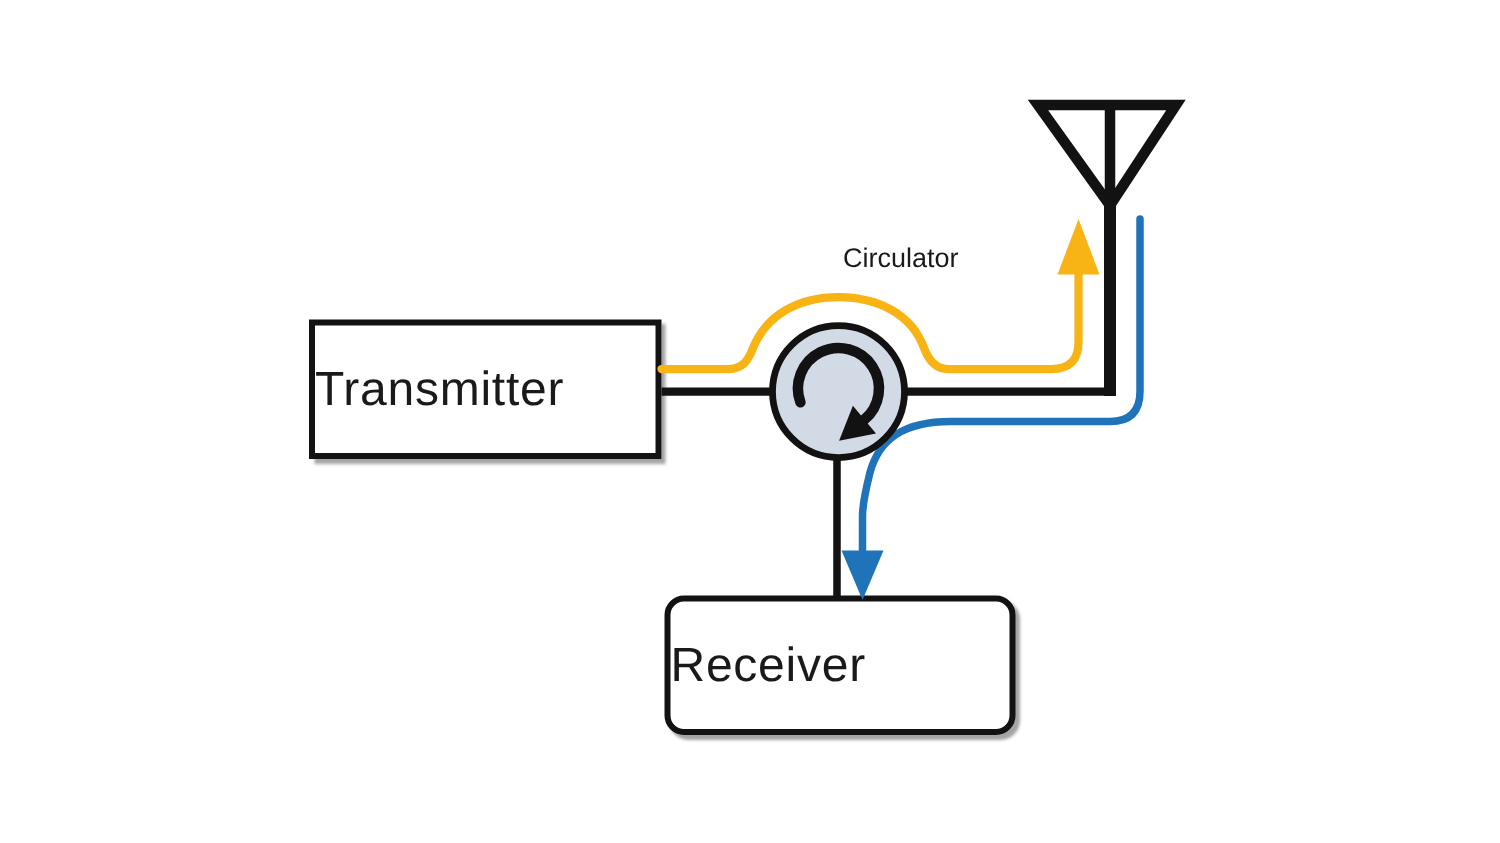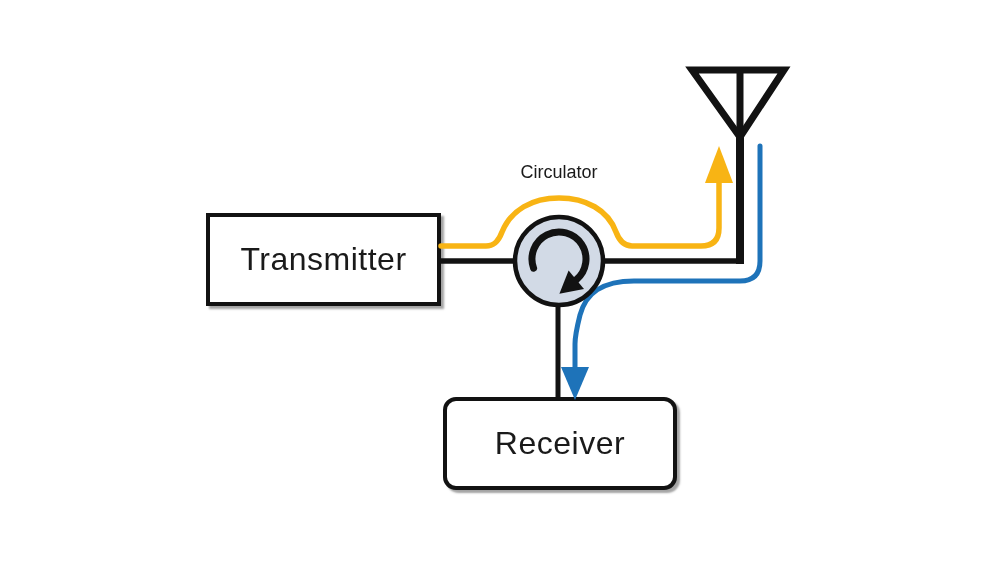--- a/index.html
+++ b/index.html
@@ -24,36 +24,35 @@
     z-index: 2;
   }
   .block {
     position: absolute;
     box-sizing: border-box;
     background: #ffffff;
     border: 4px solid #121212;
     box-shadow: 3px 3px 2px rgba(90,90,90,0.55);
     display: flex;
     align-items: center;
-    justify-content: center;
     z-index: 1;
   }
   .block .block-label {
     color: #1a1a1a;
     font-size: 32px;
     letter-spacing: 0.5px;
     white-space: nowrap;
   }
   .transmitter-box { left: 206px; top: 213px; width: 235px; height: 93px; }
   .receiver-box    { left: 443px; top: 397px; width: 234px; height: 93px; border-radius: 13px; }
   .circulator-label {
     position: absolute;
     left: 479px; top: 162px;
     width: 160px;
-    text-align: center;
+    text-align: right;
     font-size: 18px;
     color: #1a1a1a;
     z-index: 3;
     white-space: nowrap;
   }
 </style>
 </head>
 <body>
 
 <div class="canvas">

